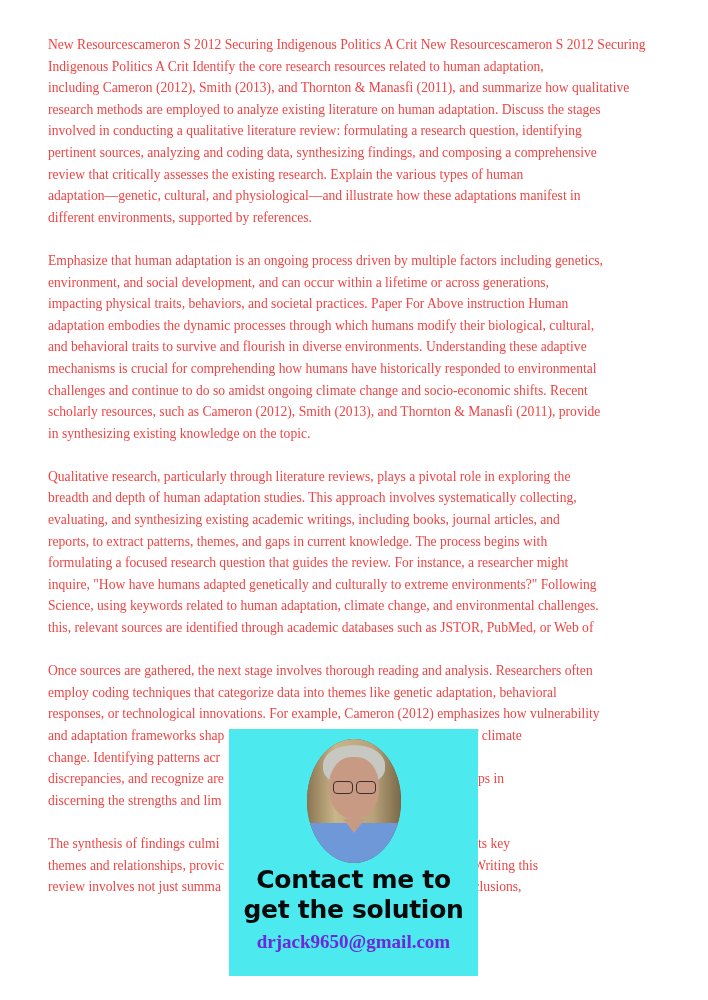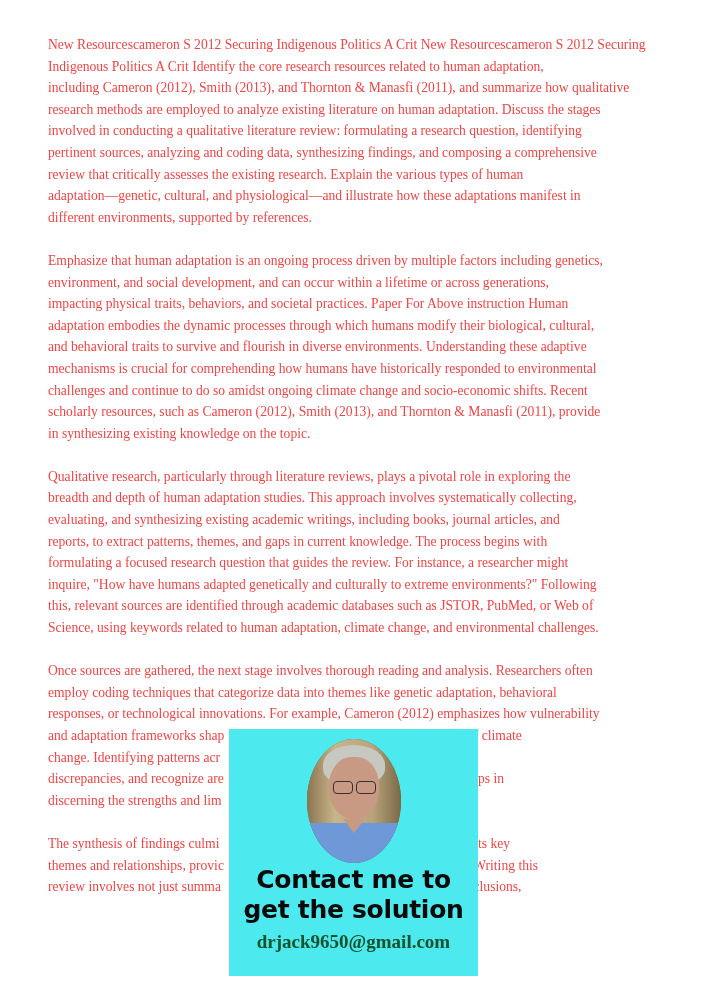--- a/index.html
+++ b/index.html
@@ -93,21 +93,21 @@
     .promo-title span { display: block; }
     .promo-email {
       position: absolute;
       left: 0;
       top: 200px;
       width: 100%;
       font-family: "Liberation Serif", serif;
       font-weight: bold;
       font-size: 19px;
       line-height: 26px;
-      color: #14532d;
+      color: #6d28d9;
     }
   </style>
 </head>
 <body>
 
 <div class="page">
   <p class="para">
     <span class="line">New Resourcescameron S 2012 Securing Indigenous Politics A Crit New Resourcescameron S 2012 Securing</span>
     <span class="line">Indigenous Politics A Crit Identify the core research resources related to human adaptation,</span>
     <span class="line">including Cameron (2012), Smith (2013), and Thornton &amp; Manasfi (2011), and summarize how qualitative</span>
@@ -129,22 +129,22 @@
     <span class="line">scholarly resources, such as Cameron (2012), Smith (2013), and Thornton &amp; Manasfi (2011), provide</span>
     <span class="line">in synthesizing existing knowledge on the topic.</span>
   </p>
   <p class="para">
     <span class="line">Qualitative research, particularly through literature reviews, plays a pivotal role in exploring the</span>
     <span class="line">breadth and depth of human adaptation studies. This approach involves systematically collecting,</span>
     <span class="line">evaluating, and synthesizing existing academic writings, including books, journal articles, and</span>
     <span class="line">reports, to extract patterns, themes, and gaps in current knowledge. The process begins with</span>
     <span class="line">formulating a focused research question that guides the review. For instance, a researcher might</span>
     <span class="line">inquire, "How have humans adapted genetically and culturally to extreme environments?" Following</span>
+    <span class="line">Science, using keywords related to human adaptation, climate change, and environmental challenges.</span>
     <span class="line">this, relevant sources are identified through academic databases such as JSTOR, PubMed, or Web of</span>
-    <span class="line">Science, using keywords related to human adaptation, climate change, and environmental challenges.</span>
   </p>
   <p class="para">
     <span class="line">Once sources are gathered, the next stage involves thorough reading and analysis. Researchers often</span>
     <span class="line">employ coding techniques that categorize data into themes like genetic adaptation, behavioral</span>
     <span class="line">responses, or technological innovations. For example, Cameron (2012) emphasizes how vulnerability</span>
     <span class="line" style="white-space:pre">and adaptation frameworks shap                                                   e in the face of climate</span>
     <span class="line" style="white-space:pre">change. Identifying patterns acr                                                  ndings, note</span>
     <span class="line" style="white-space:pre">discrepancies, and recognize are                                                 l assessment helps in</span>
     <span class="line" style="white-space:pre">discerning the strengths and lim                                                 ng future</span>
   </p>

